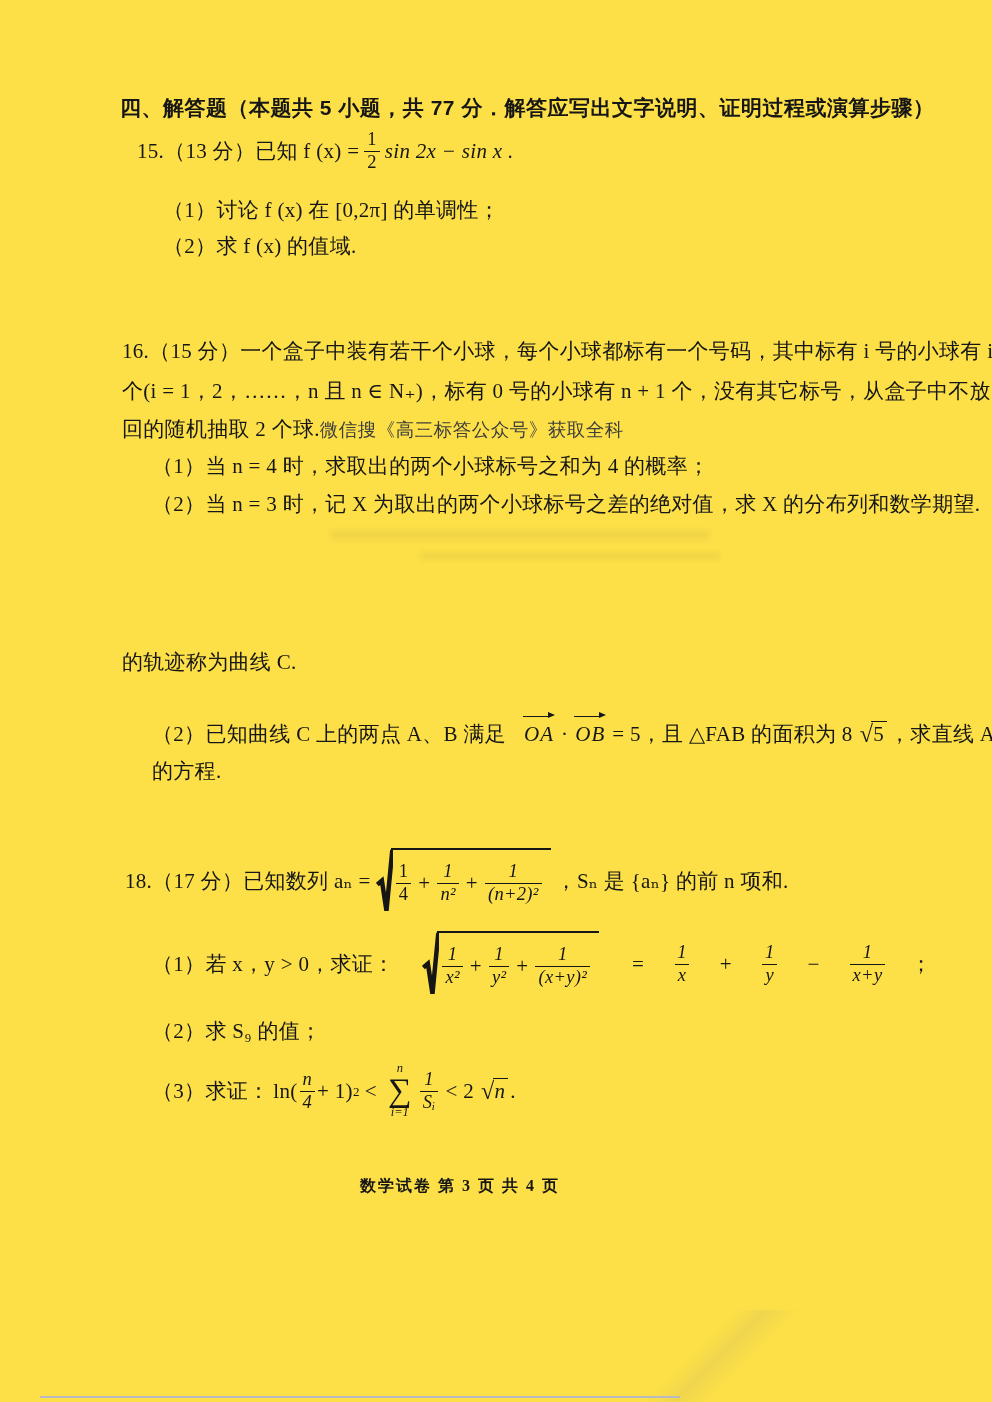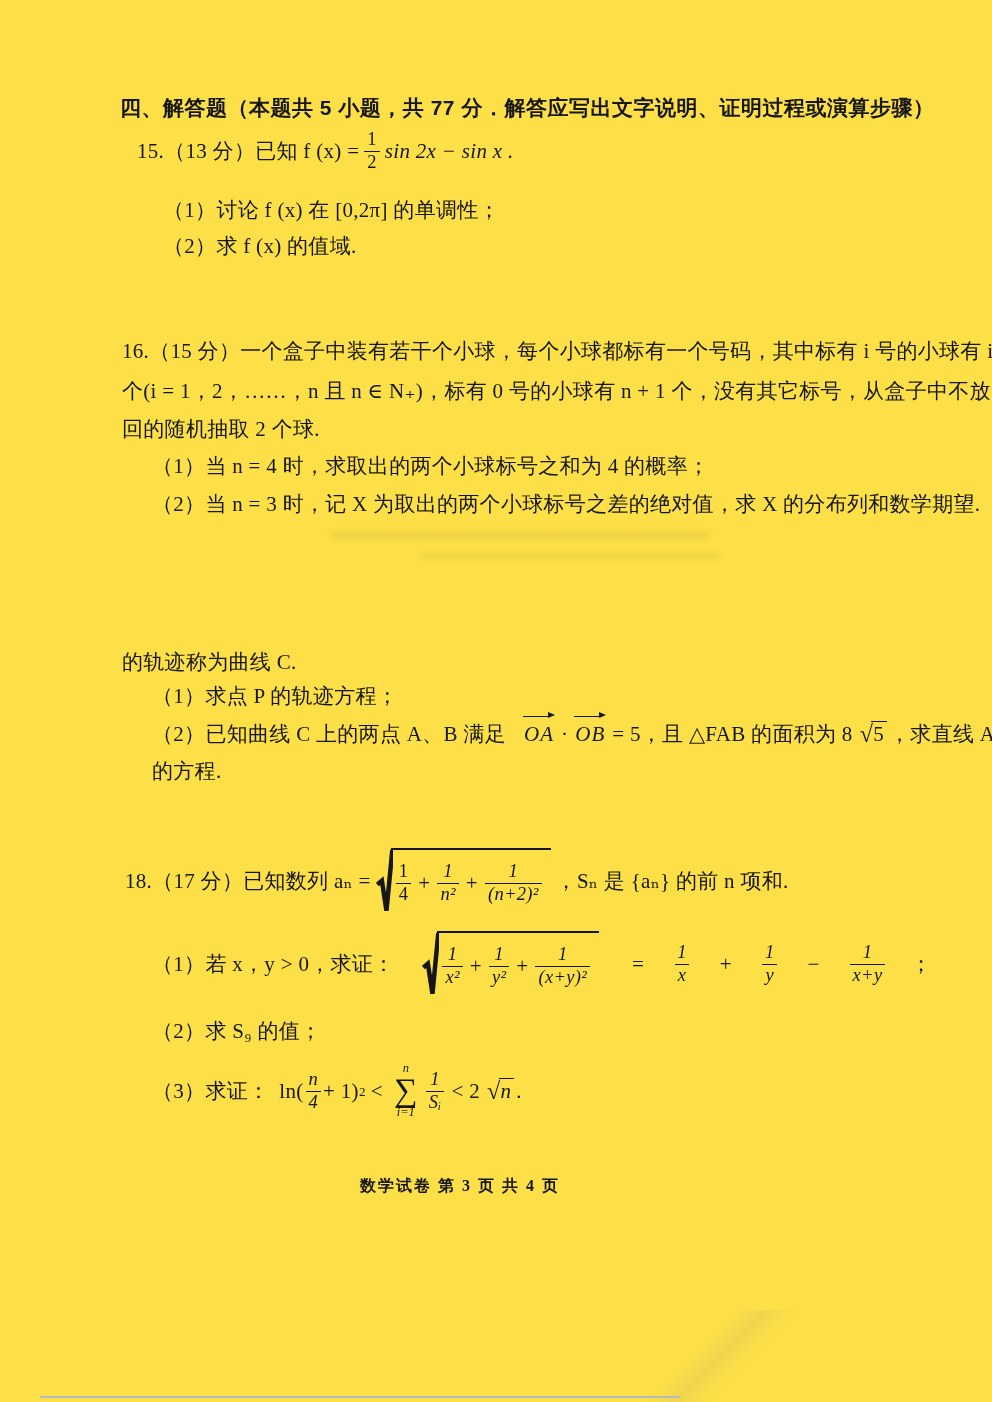--- a/index.html
+++ b/index.html
@@ -48,29 +48,29 @@
     </span>
     <span class="it">sin 2x − sin x .</span>
   </div>
   <div class="abs bl" style="top:196px;left:163px;">（1）讨论 f (x) 在 [0,2π] 的单调性；</div>
   <div class="abs bl" style="top:232px;left:163px;">（2）求 f (x) 的值域.</div>
 
   <div class="abs bl" style="top:337px;left:122px;">16.（15 分）一个盒子中装有若干个小球，每个小球都标有一个号码，其中标有 i 号的小球有 i</div>
   <div class="abs bl" style="top:377px;left:122px;text-align:center;">个(i = 1，2，……，n 且 n ∈ N₊)，标有 0 号的小球有 n + 1 个，没有其它标号，从盒子中不放</div>
   <div class="abs row bl" style="top:415px;left:122px;">
     <span>回的随机抽取 2 个球.</span>
+    <span class="watermark">微信搜《高三标答公众号》获取全科</span>
   </div>
   <div class="abs bl" style="top:452px;left:152px;">（1）当 n = 4 时，求取出的两个小球标号之和为 4 的概率；</div>
   <div class="abs bl" style="top:490px;left:152px;">（2）当 n = 3 时，记 X 为取出的两个小球标号之差的绝对值，求 X 的分布列和数学期望.</div>
 
   <div class="ghost" style="top:530px;left:330px;width:380px;height:10px;"></div>
   <div class="ghost" style="top:552px;left:420px;width:300px;height:8px;"></div>
 
   <div class="abs bl" style="top:648px;left:122px;">的轨迹称为曲线 C.</div>
-  <div class="abs bl" style="top:682px;left:152px;">（1）求点 P 的轨迹方程；</div>
   <div class="abs row bl" style="top:716px;left:152px;height:36px;">
     <span>（2）已知曲线 C 上的两点 A、B 满足</span>
     <span class="vec" style="margin-left:16px;"><span>OA</span></span>
     <span class="op">·</span>
     <span class="vec"><span>OB</span></span>
     <span class="op">= 5，且 △FAB 的面积为 8</span>
     <span class="sqrti">
       <span class="sign">√</span>
       <span class="rad" style="font-style:normal;">5</span>
     </span>
@@ -142,21 +142,21 @@
         <span class="num">1</span>
         <span class="den">x+y</span>
       </span>
     <span>；</span>
   </div>
 
   <div class="abs bl" style="top:1017px;left:152px;">（2）求 S₉ 的值；</div>
 
   <div class="abs row bl" style="top:1058px;left:152px;height:66px;">
     <span>（3）求证：</span>
-    <span class="it" style="margin-left:10px;font-style:normal;">ln(</span>
+    <span class="it" style="margin-left:4px;font-style:normal;">ln(</span>
     <span class="frac it">
         <span class="num">n</span>
         <span class="den">4</span>
       </span>
     <span>+ 1)</span>
       <sup class="sq">2</sup>
     <span class="op">&lt;</span>
     <span class="sum">
       <span class="lim">n</span>
       <span class="sig">∑</span>

